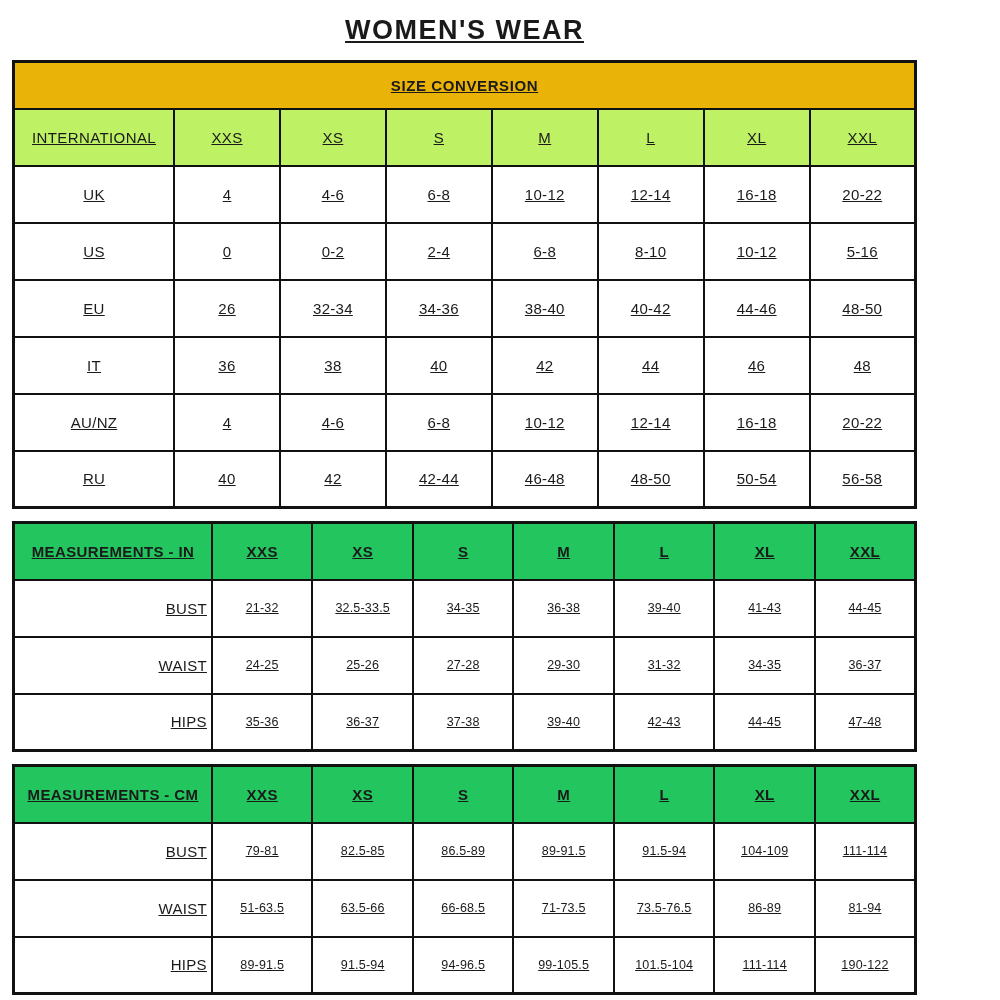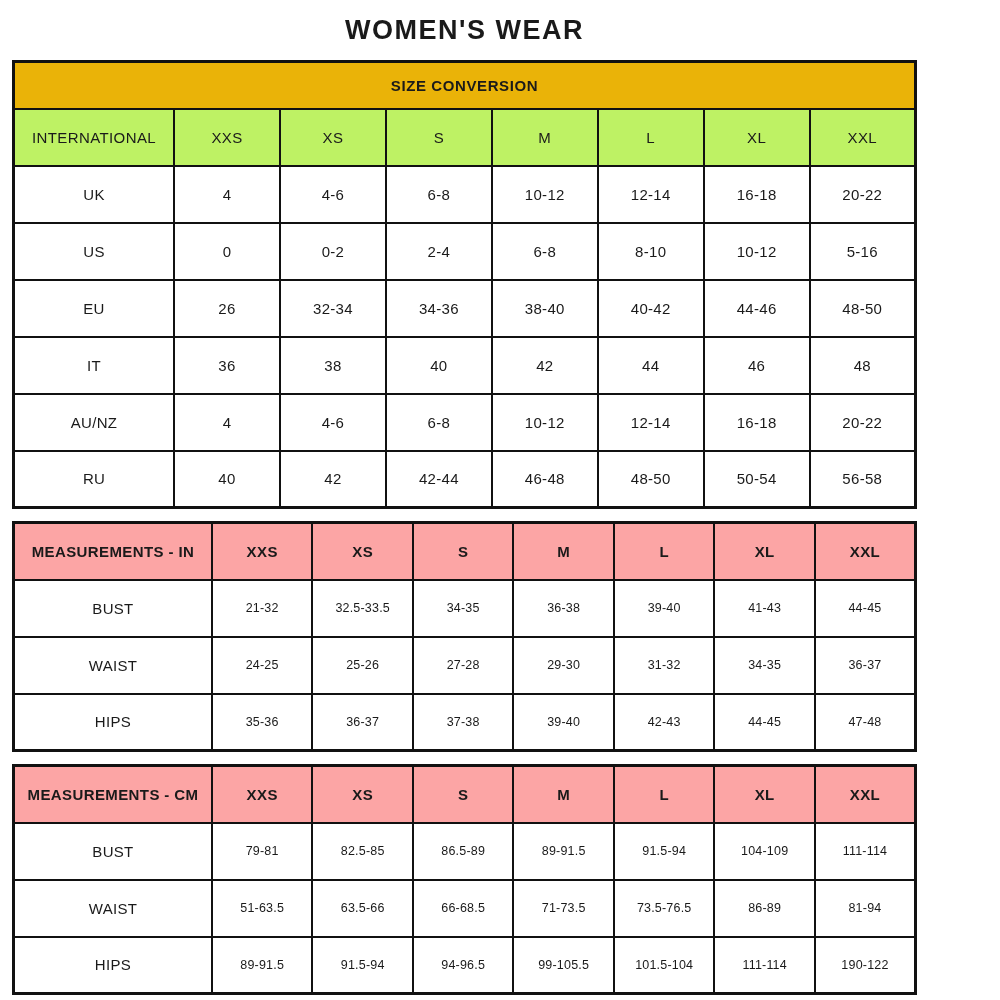--- a/index.html
+++ b/index.html
@@ -8,20 +8,21 @@
     padding: 0;
     background: #ffffff;
     font-family: "Liberation Sans", "DejaVu Sans", sans-serif;
     color: #1a1a1a;
   }
   .page {
     width: 929px;
     height: 1000px;
     padding: 0 12px;
     background: #ffffff;
+    text-decoration: underline;
   }
   h1.page-title {
     text-align: center;
     font-size: 27px;
     font-weight: bold;
     letter-spacing: 1.5px;
     margin: 0;
     padding: 15px 0 14px 0;
     color: #1a1a1a;
   }
@@ -60,30 +61,31 @@
     letter-spacing: 0.4px;
   }
   .t1 .rlabel, .t1 .dcell {
     font-size: 15px;
     height: 57px;
     letter-spacing: 0.3px;
   }
 
   
   .t2 .hcell, .t3 .hcell {
-    background: #fca5a5;
+    background: #22c55e;
     font-weight: bold;
     font-size: 15px;
     height: 57px;
     letter-spacing: 0.4px;
   }
   .t2 .rlabel, .t3 .rlabel {
     font-size: 15px;
     height: 57px;
     letter-spacing: 0.3px;
+    text-align: right;
   }
   .t2 .dcell, .t3 .dcell {
     font-size: 12.5px;
     height: 57px;
     letter-spacing: 0.2px;
     margin-left: 44px;
   }
 </style>
 </head>
 <body>

